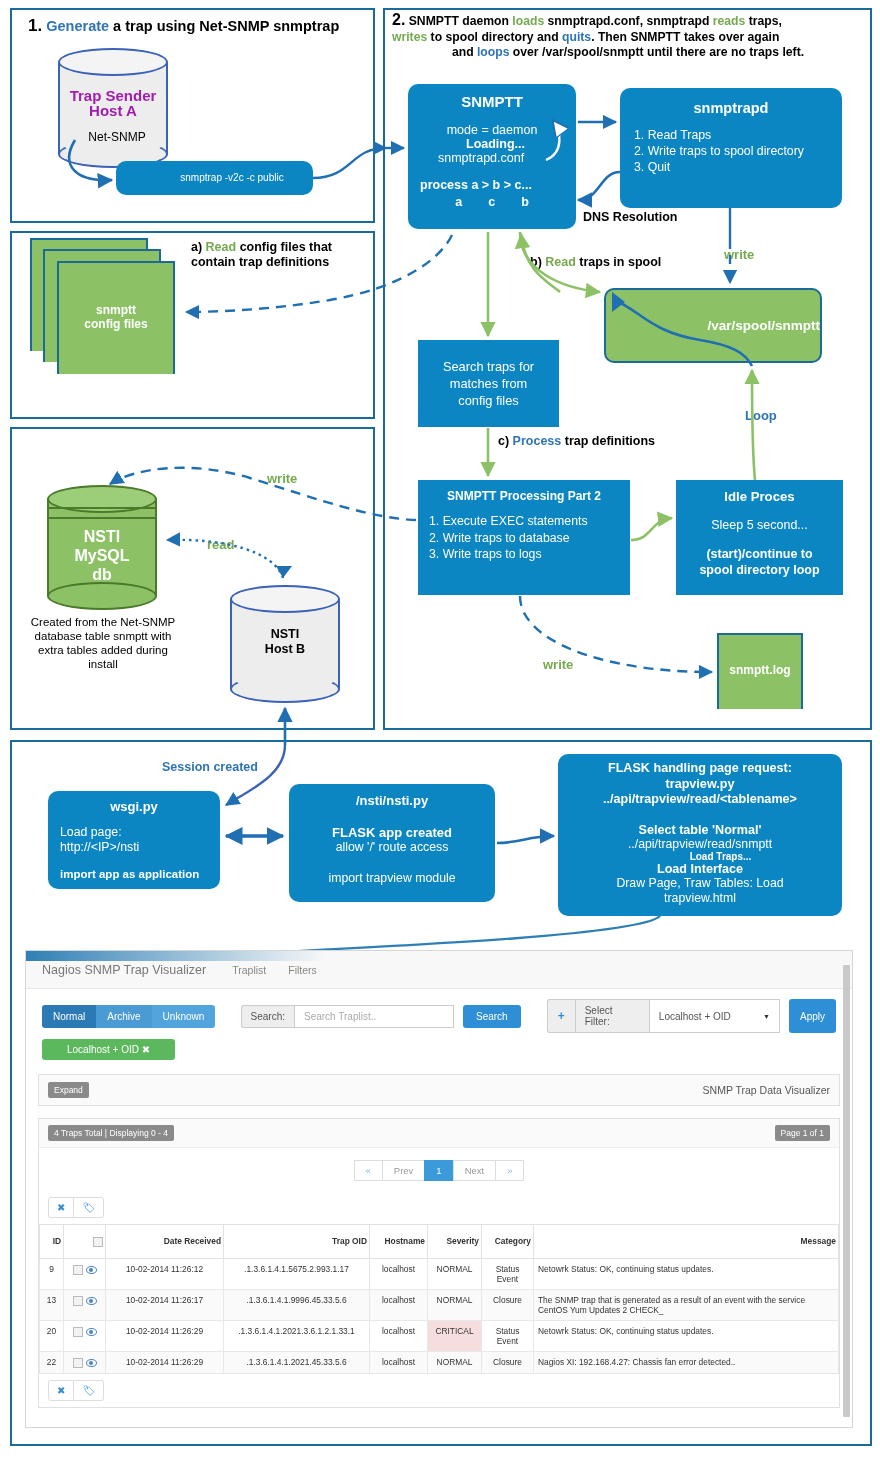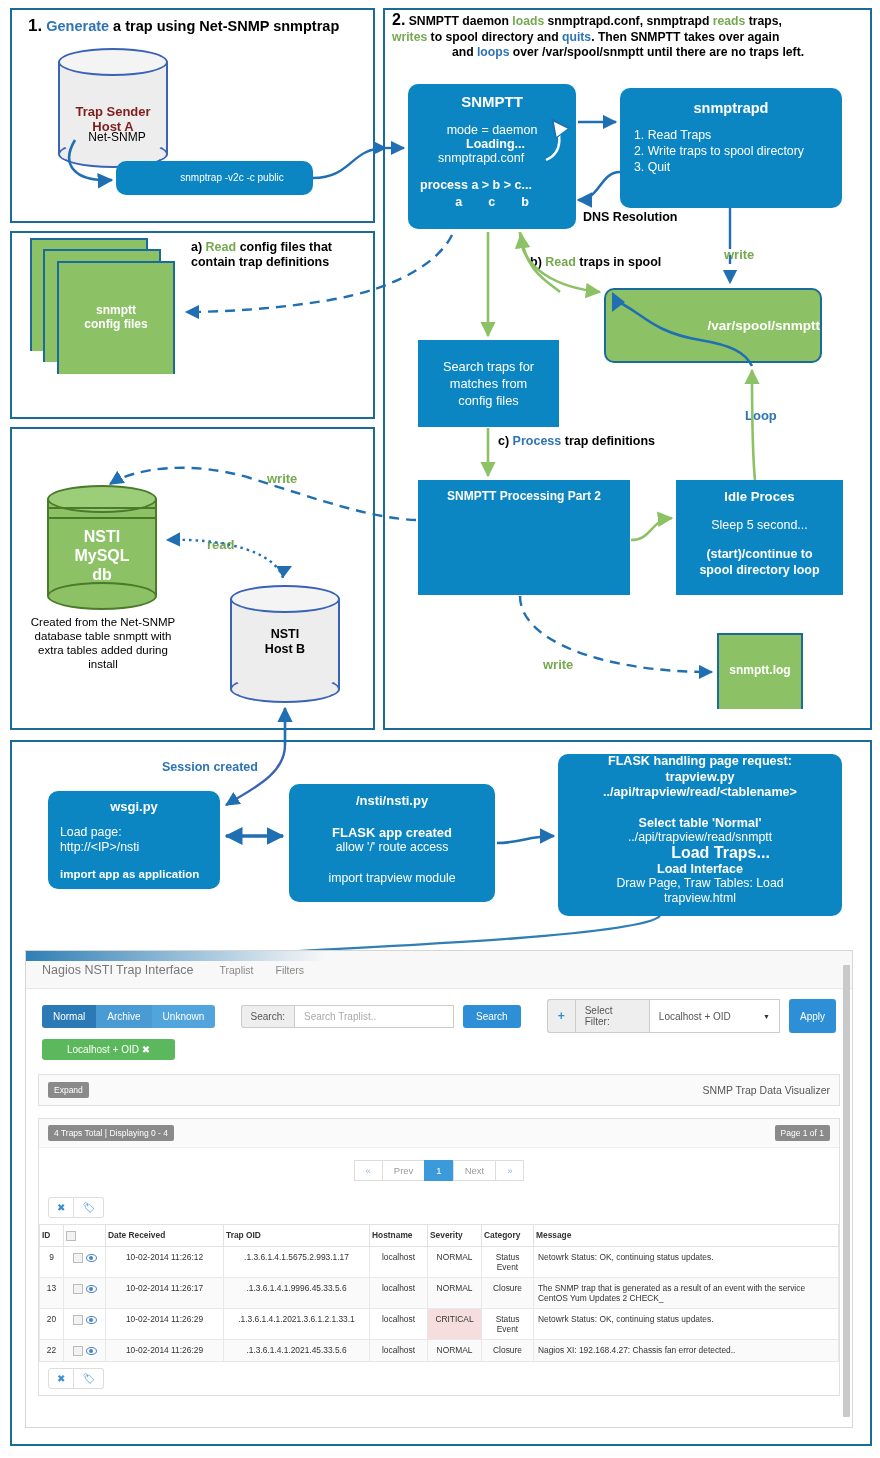--- a/index.html
+++ b/index.html
@@ -94,21 +94,21 @@
   .pager .pg{border:1px solid #ddd;border-right:none;font-size:9.5px;color:#8bb6dd;padding:4px 11px;background:#fff;}
   .pager .pg:last-child{border-right:1px solid #ddd;}
   .pager .pg.act{background:#3b9ad9;color:#fff;border-color:#3b9ad9;}
   .pager .pg.txt{color:#9a9a9a;}
   .toolrow{padding:6px 9px;}
   .tbtn{display:inline-block;border:1px solid #ddd;background:#fff;color:#3b8fd0;font-size:10px;padding:4px 8px;}
   .tbtn.l{border-radius:3px 0 0 3px;}
   .tbtn.r{border-radius:0 3px 3px 0;border-left:none;}
 
   table.traps{width:100%;border-collapse:collapse;font-size:8.4px;color:#333;table-layout:fixed;}
-  table.traps th{border:1px solid #e2e2e2;background:#fff;font-weight:bold;padding:5px 2px;text-align:left;font-size:8.4px;}
+  table.traps th{border:1px solid #e2e2e2;background:#fff;font-weight:bold;padding:11px 2px;text-align:right;font-size:8.4px;}
   table.traps td{border:1px solid #e8e8e8;padding:5px 4px;vertical-align:top;}
   table.traps tr.alt td{background:#fafafa;}
   td.c{text-align:center;}
   td.crit{background:#f6dede !important;text-align:center;}
   .chk{display:inline-block;width:8px;height:8px;border:1px solid #bbb;background:#f2f2f2;vertical-align:middle;}
   .eye{display:inline-block;width:11px;height:8px;position:relative;vertical-align:middle;margin-left:3px;}
   .eye .o{position:absolute;left:0;top:0;width:11px;height:8px;border:1px solid #4a82c4;border-radius:50%;box-sizing:border-box;}
   .eye .p{position:absolute;left:3.5px;top:2px;width:4px;height:4px;border-radius:50%;background:#4a82c4;}
   #vscroll{position:absolute;right:2px;top:14px;width:7px;height:452px;background:#c9c9c9;border-radius:1px;}
   .wsheen{position:absolute;left:0;top:0;width:300px;height:10px;background:linear-gradient(100deg,#2e7fb5,rgba(255,255,255,0));}
@@ -126,21 +126,21 @@
 
   <div class="sec-head" id="head-1">
     <span class="num">1.</span>
     <span class="kw">Generate</span><span> a trap using Net-SNMP snmptrap</span>
   </div>
 
   <div class="cyl" style="left:58px;top:48px;width:110px;height:120px;">
     <div class="body"></div>
     <div class="bot"></div>
     <div class="top"></div>
-    <div class="lbl" style="top:56px;font-size:13px;line-height:15px;color:#7f1d1d;">Trap Sender<br>Host A</div>
+    <div class="lbl" style="top:40px;font-size:15px;line-height:15px;color:#a21caf;">Trap Sender<br>Host A</div>
   </div>
   <div class="plaintext" style="left:62px;top:130px;width:110px;font-size:12px;text-align:center;">Net-SNMP</div>
 
   <div class="box blue rnd" style="left:116px;top:161px;width:197px;height:34px;font-size:10px;line-height:34px;font-weight:normal;padding-left:35px;">snmptrap -v2c -c public</div>
 
   <div class="sec-head" id="head-2">
     <div class="l1">
       <span class="num">2.</span><span> SNMPTT daemon </span><span class="kw-g">loads</span><span> snmptrapd.conf, snmptrapd </span><span class="kw-g">reads</span><span> traps,</span>
     </div>
     <div class="l1">
@@ -189,20 +189,25 @@
   </div>
 
   <div class="flabel" style="left:498px;top:434px;">
     <span>c) </span><span class="b">Process</span><span> trap definitions</span>
   </div>
 
   <div class="blabel" style="left:745px;top:408px;">Loop</div>
 
   <div class="box blue" style="left:418px;top:480px;width:212px;height:115px;">
     <div class="t" style="margin-top:9px;font-size:12px;">SNMPTT Processing Part 2</div>
+    <div style="text-align:left;margin:10px 0 0 11px;font-size:12.3px;line-height:16.5px;font-weight:normal;">
+      <div>1. Execute EXEC statements</div>
+      <div>2. Write traps to database</div>
+      <div>3. Write traps to logs</div>
+    </div>
   </div>
 
   <div class="box blue" style="left:676px;top:480px;width:167px;height:115px;">
     <div class="t" style="margin-top:9px;font-size:13.2px;">Idle Proces</div>
     <div class="sub" style="margin-top:14px;font-size:12.5px;">Sleep 5 second...</div>
     <div class="t" style="margin-top:14px;font-size:12.5px;line-height:16px;">
       <div>(start)/continue to</div>
       <div>spool directory loop</div>
     </div>
   </div>
@@ -263,28 +268,28 @@
   </div>
 
   <div class="box blue rnd" style="left:289px;top:784px;width:206px;height:118px;">
     <div class="t" style="margin-top:9px;font-size:13px;">/nsti/nsti.py</div>
     <div class="t" style="margin-top:17px;font-size:13px;">FLASK app created</div>
     <div class="sub" style="font-size:12.3px;">allow '/' route access</div>
     <div class="sub" style="margin-top:17px;font-size:12.3px;">import trapview module</div>
   </div>
 
   <div class="box blue rnd" style="left:558px;top:754px;width:284px;height:162px;">
-    <div class="t" style="font-size:12.6px;line-height:15.5px;">
+    <div class="t" style="margin-top:7px;font-size:12.6px;line-height:15.5px;">
       <div>FLASK handling page request:</div>
       <div>trapview.py</div>
       <div>../api/trapview/read/&lt;tablename&gt;</div>
     </div>
     <div class="t" style="margin-top:15px;font-size:12.6px;">Select table 'Normal'</div>
     <div class="sub" style="font-size:12.3px;">../api/trapview/read/snmptt</div>
-    <div class="t" style="font-size:16px;padding-left:41px;">Load Traps...</div>
+    <div class="t" style="font-size:10px;padding-left:41px;">Load Traps...</div>
     <div class="t" style="font-size:12.6px;">Load Interface</div>
     <div class="sub" style="font-size:12.3px;line-height:15px;">
       <div>Draw Page, Traw Tables: Load</div>
       <div>trapview.html</div>
     </div>
   </div>
 
   <svg class="ov" viewBox="0 0 880 1458">
     <defs>
       <marker id="ab" markerWidth="7" markerHeight="7" refX="5.5" refY="3" orient="auto">
@@ -346,21 +351,21 @@
 
     <path d="M497,843 C520,843 528,836 554,836" fill="none" stroke="#1f6fb2" stroke-width="2.6" marker-end="url(#ab)"></path>
 
     <path d="M660,916 C640,936 400,946 120,960" fill="none" stroke="#2e7fb5" stroke-width="2.4"></path>
   </svg>
 
   <div id="webapp">
     <div class="wsheen"></div>
 
     <div id="navbar">
-      <span class="brand">Nagios NSTI Trap Interface</span>
+      <span class="brand">Nagios SNMP Trap Visualizer</span>
       <span class="nlink">Traplist</span>
       <span class="nlink">Filters</span>
     </div>
 
     <div class="wrow">
       <div class="bgrp">
         <div class="btn b-dark">Normal</div>
         <div class="btn b-mid">Archive</div>
         <div class="btn b-lite">Unknown</div>
       </div>

